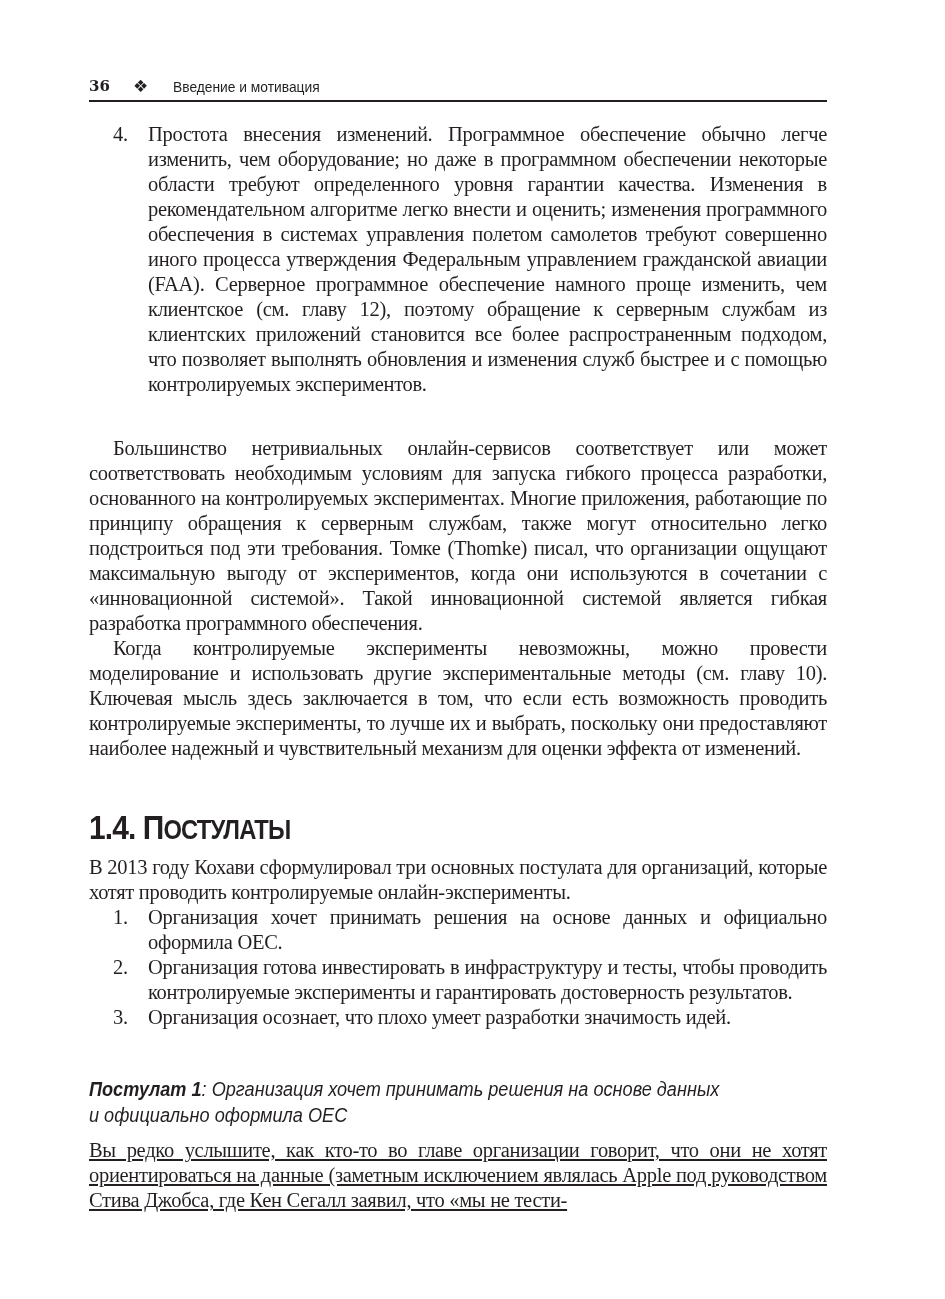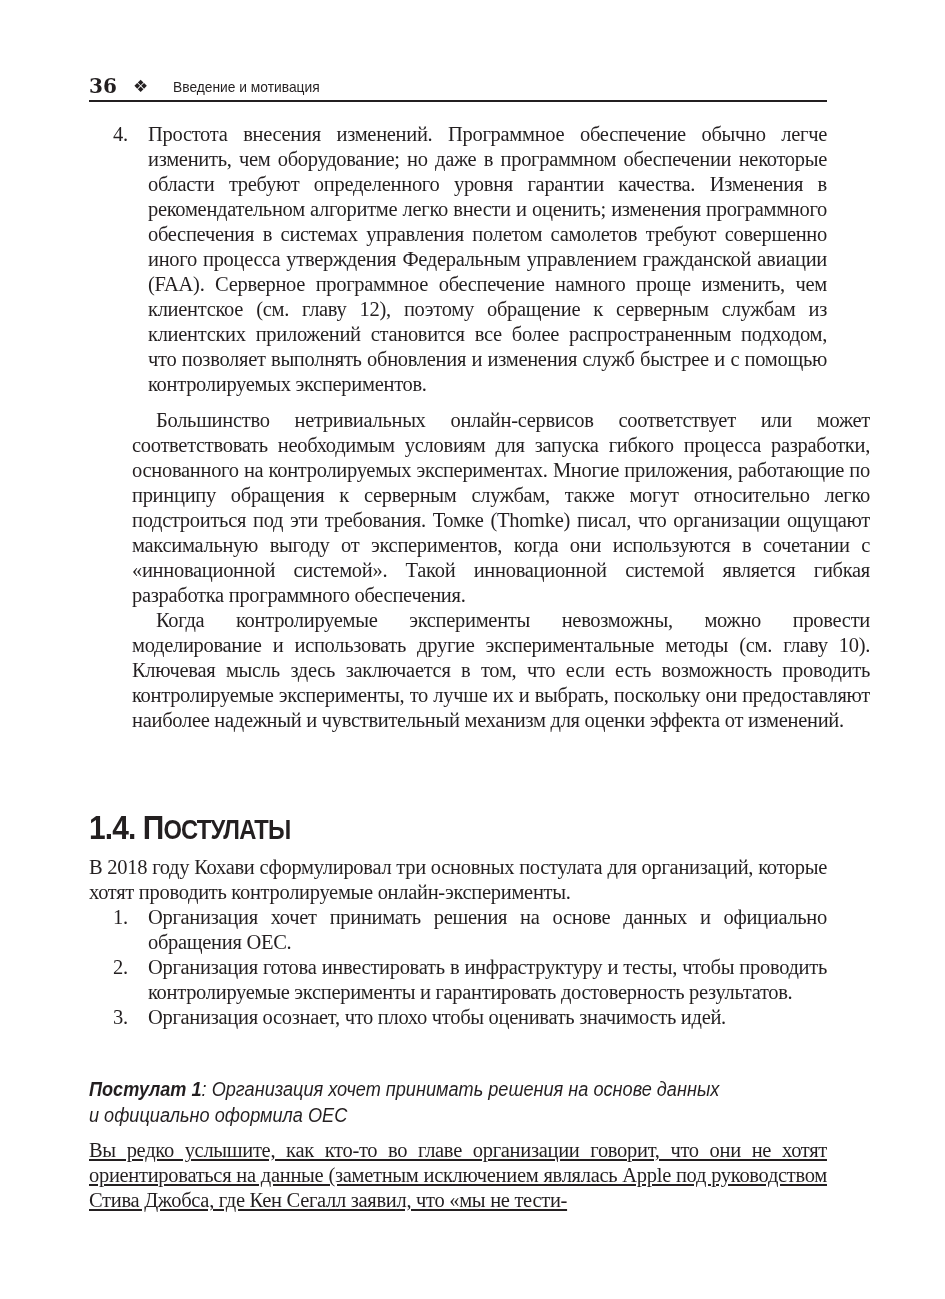--- a/index.html
+++ b/index.html
@@ -1,19 +1,19 @@
 <!DOCTYPE html>
 <html><head>
   <meta charset="utf-8">
   <style>
     html, body { margin: 0; padding: 0; background: #ffffff; }
     body { width: 945px; height: 1299px; position: relative; overflow: hidden; color: #231f20; }
     .page { position: absolute; left: 89px; top: 0; width: 738px; }
     .running-head { position: absolute; top: 74px; left: 0; width: 738px; height: 26px; border-bottom: 2.5px solid #231f20; }
-    .rh-num { position: absolute; left: 0; top: 0; font-family: "DejaVu Serif", serif; font-weight: bold; font-size: 20px; line-height: 24px; }
+    .rh-num { position: absolute; left: 0; top: 0; font-family: "DejaVu Serif", serif; font-weight: bold; font-size: 15px; line-height: 24px; }
     .rh-orn { position: absolute; left: 44px; top: 1px; font-family: "DejaVu Sans", sans-serif; font-size: 17px; line-height: 22px; }
     .rh-title { position: absolute; left: 84px; top: 2px; font-family: "Liberation Sans", sans-serif; font-size: 15px; line-height: 22px; transform: scaleX(0.92); transform-origin: left; }
     .body-text { font-family: "Liberation Serif", serif; font-size: 20.5px; line-height: 25px; text-align: justify; letter-spacing: -0.3px; }
     .block { position: absolute; left: 0; width: 738px; }
     .list-item { position: relative; padding-left: 59px; }
     .list-num { position: absolute; left: 24px; top: 0; }
     .para { margin: 0; }
     .indent { text-indent: 24px; }
     .heading { position: absolute; left: 0; top: 806px; font-family: "Liberation Sans", sans-serif; font-weight: bold; font-size: 34px; line-height: 42px; letter-spacing: -1px; transform: scaleX(0.88); transform-origin: left; }
     .heading .sc { font-size: 27px; }
@@ -31,43 +31,43 @@
     <span class="rh-title">Введение и мотивация</span>
   </div>
 
   <div class="block body-text" style="top:122px;">
     <div class="list-item">
       <span class="list-num">4.</span>
       <p class="para">Простота внесения изменений. Программное обеспечение обычно легче изменить, чем оборудование; но даже в программном обеспечении некоторые области требуют определенного уровня гарантии качества. Изменения в рекомендательном алгоритме легко внести и оценить; изменения программного обеспечения в системах управления полетом самолетов требуют совершенно иного процесса утверждения Федеральным управлением гражданской авиации (FAA). Серверное программное обеспечение намного проще изменить, чем клиентское (см. главу 12), поэтому обращение к серверным службам из клиентских приложений становится все более распространенным подходом, что позволяет выполнять обновления и изменения служб быстрее и с помощью контролируемых экспериментов.</p>
     </div>
   </div>
 
-  <div class="block body-text" style="top:408px;margin-left:43px;">
+  <div class="block body-text" style="top:436px;">
     <p class="para indent">Большинство нетривиальных онлайн-сервисов соответствует или может соответствовать необходимым условиям для запуска гибкого процесса разработки, основанного на контролируемых экспериментах. Многие приложения, работающие по принципу обращения к серверным службам, также могут относительно легко подстроиться под эти требования. Томке (Thomke) писал, что организации ощущают максимальную выгоду от экспериментов, когда они используются в сочетании с «инновационной системой». Такой инновационной системой является гибкая разработка программного обеспечения.</p>
     <p class="para indent">Когда контролируемые эксперименты невозможны, можно провести моделирование и использовать другие экспериментальные методы (см. главу 10). Ключевая мысль здесь заключается в том, что если есть возможность проводить контролируемые эксперименты, то лучше их и выбрать, поскольку они предоставляют наиболее надежный и чувствительный механизм для оценки эффекта от изменений.</p>
   </div>
 
   <div class="heading">
     <span>1.4.</span>
     <span>П</span><span class="sc">ОСТУЛАТЫ</span>
   </div>
 
   <div class="block body-text" style="top:855px;">
-    <p class="para">В 2018 году Кохави сформулировал три основных постулата для организаций, которые хотят проводить контролируемые онлайн-эксперименты.</p>
+    <p class="para">В 2013 году Кохави сформулировал три основных постулата для организаций, которые хотят проводить контролируемые онлайн-эксперименты.</p>
     <div class="list-item">
       <span class="list-num">1.</span>
-      <p class="para">Организация хочет принимать решения на основе данных и официально обращения OEC.</p>
+      <p class="para">Организация хочет принимать решения на основе данных и официально оформила OEC.</p>
     </div>
     <div class="list-item">
       <span class="list-num">2.</span>
       <p class="para">Организация готова инвестировать в инфраструктуру и тесты, чтобы проводить контролируемые эксперименты и гарантировать достоверность результатов.</p>
     </div>
     <div class="list-item">
       <span class="list-num">3.</span>
-      <p class="para">Организация осознает, что плохо чтобы оценивать значимость идей.</p>
+      <p class="para">Организация осознает, что плохо умеет разработки значимость идей.</p>
     </div>
   </div>
 
   <div class="block" style="top:1076px;">
     <div class="postulate-head">
       <b>Постулат 1</b><span>: </span><span>Организация хочет принимать решения на основе данных</span><br>
       <span>и официально оформила OEC</span>
     </div>
   </div>
 

